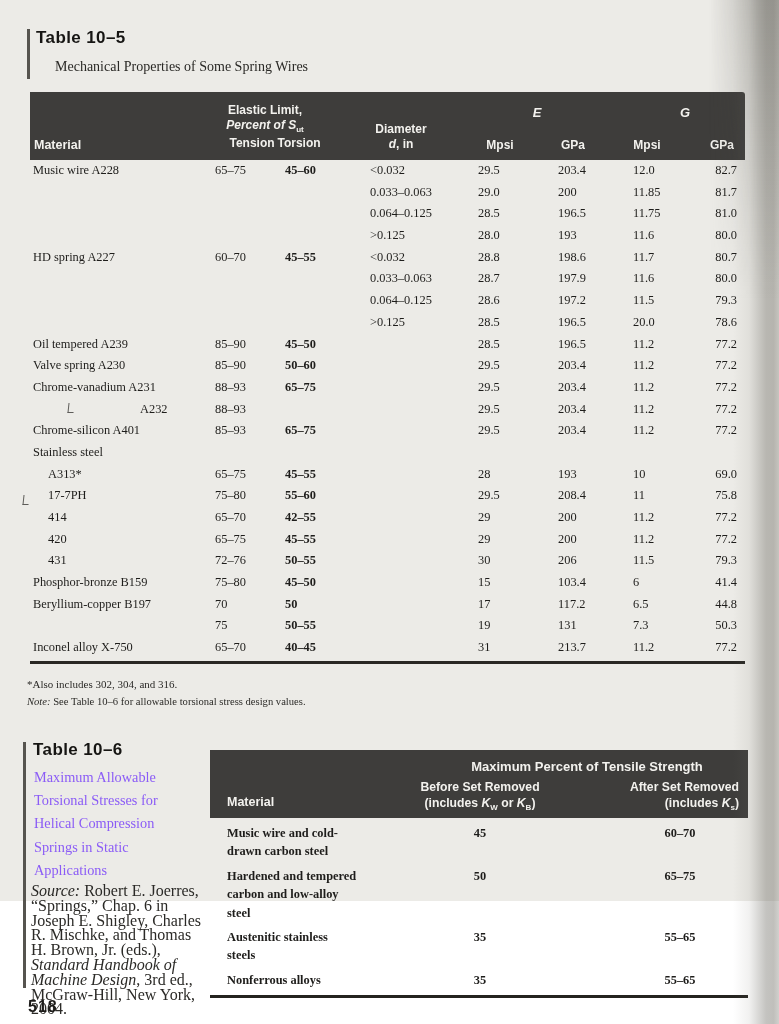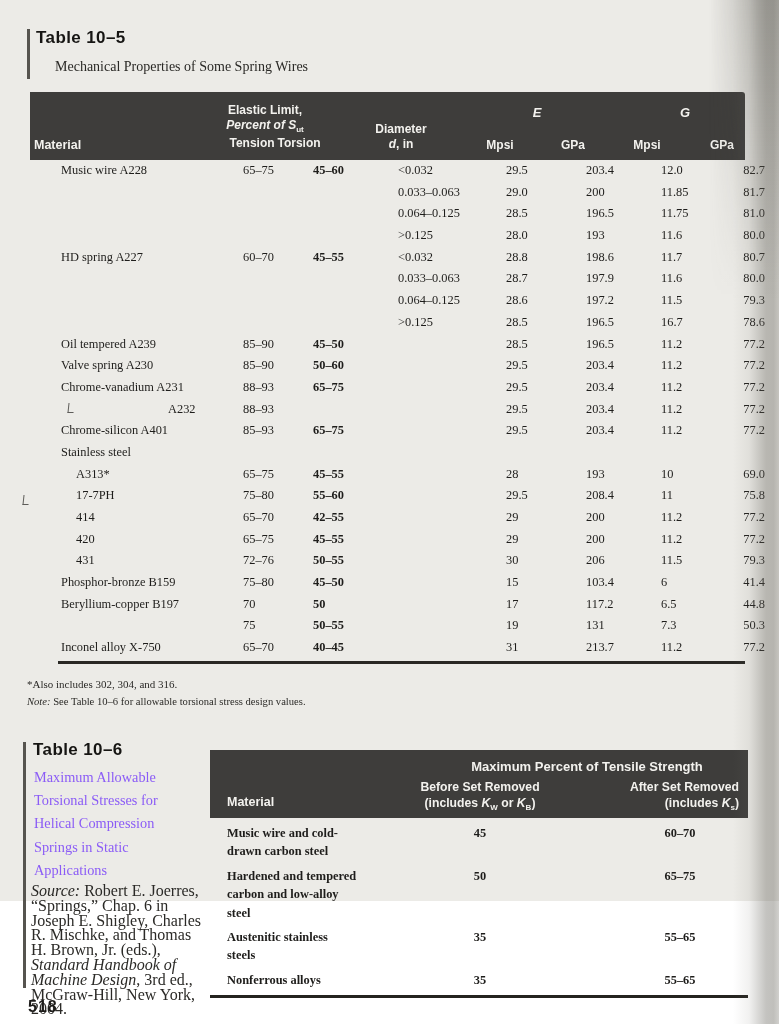--- a/index.html
+++ b/index.html
@@ -33,21 +33,21 @@
   .hTen{position:absolute;left:193px;top:44px;width:58px;text-align:center;}
   .hTor{position:absolute;left:240px;top:44px;width:58px;text-align:center;}
   .hDia{position:absolute;left:330px;bottom:8px;width:82px;text-align:center;line-height:15px;margin-top:20px;}
   .hE{position:absolute;left:492px;top:13px;width:30px;text-align:center;font-style:italic;font-size:13px;}
   .hG{position:absolute;left:640px;top:13px;width:30px;text-align:center;font-style:italic;font-size:13px;}
   .hEM{position:absolute;left:445px;bottom:8px;width:50px;text-align:center;}
   .hEG{position:absolute;left:518px;bottom:8px;width:50px;text-align:center;}
   .hGM{position:absolute;left:592px;bottom:8px;width:50px;text-align:center;}
   .hGG{position:absolute;left:667px;bottom:8px;width:50px;text-align:center;}
   sub{font-size:8px;}
-  .t5rows{margin-top:0;border-bottom:3px solid #292824;padding-bottom:2px;margin-left:28px;}
+  .t5rows{margin-top:0;border-bottom:3px solid #292824;padding-bottom:2px;}
   .t5row{display:grid;grid-template-columns:185px 70px 75px 110px 75px 80px 70px 50px;
          height:21.7px;align-items:baseline;font-size:12.4px;line-height:21.7px;}
   .c{white-space:nowrap;}
   .mat{grid-column:1;padding-left:3px;}
   .ten{grid-column:2;}
   .tor{grid-column:3;font-weight:bold;}
   .dia{grid-column:4;padding-left:10px;}
   .em{grid-column:5;padding-left:8px;}
   .eg{grid-column:6;padding-left:13px;}
   .gm{grid-column:7;padding-left:8px;}
@@ -175,21 +175,21 @@
         <div class="c dia">0.064–0.125</div>
         <div class="c em">28.6</div>
         <div class="c eg">197.2</div>
         <div class="c gm">11.5</div>
         <div class="c gg">79.3</div>
       </div>
       <div class="t5row">
         <div class="c dia">&gt;0.125</div>
         <div class="c em">28.5</div>
         <div class="c eg">196.5</div>
-        <div class="c gm">16.7</div>
+        <div class="c gm">20.0</div>
         <div class="c gg">78.6</div>
       </div>
       <div class="t5row">
         <div class="c mat">Oil tempered A239</div>
         <div class="c ten">85–90</div>
         <div class="c tor">45–50</div>
         <div class="c em">28.5</div>
         <div class="c eg">196.5</div>
         <div class="c gm">11.2</div>
         <div class="c gg">77.2</div>

